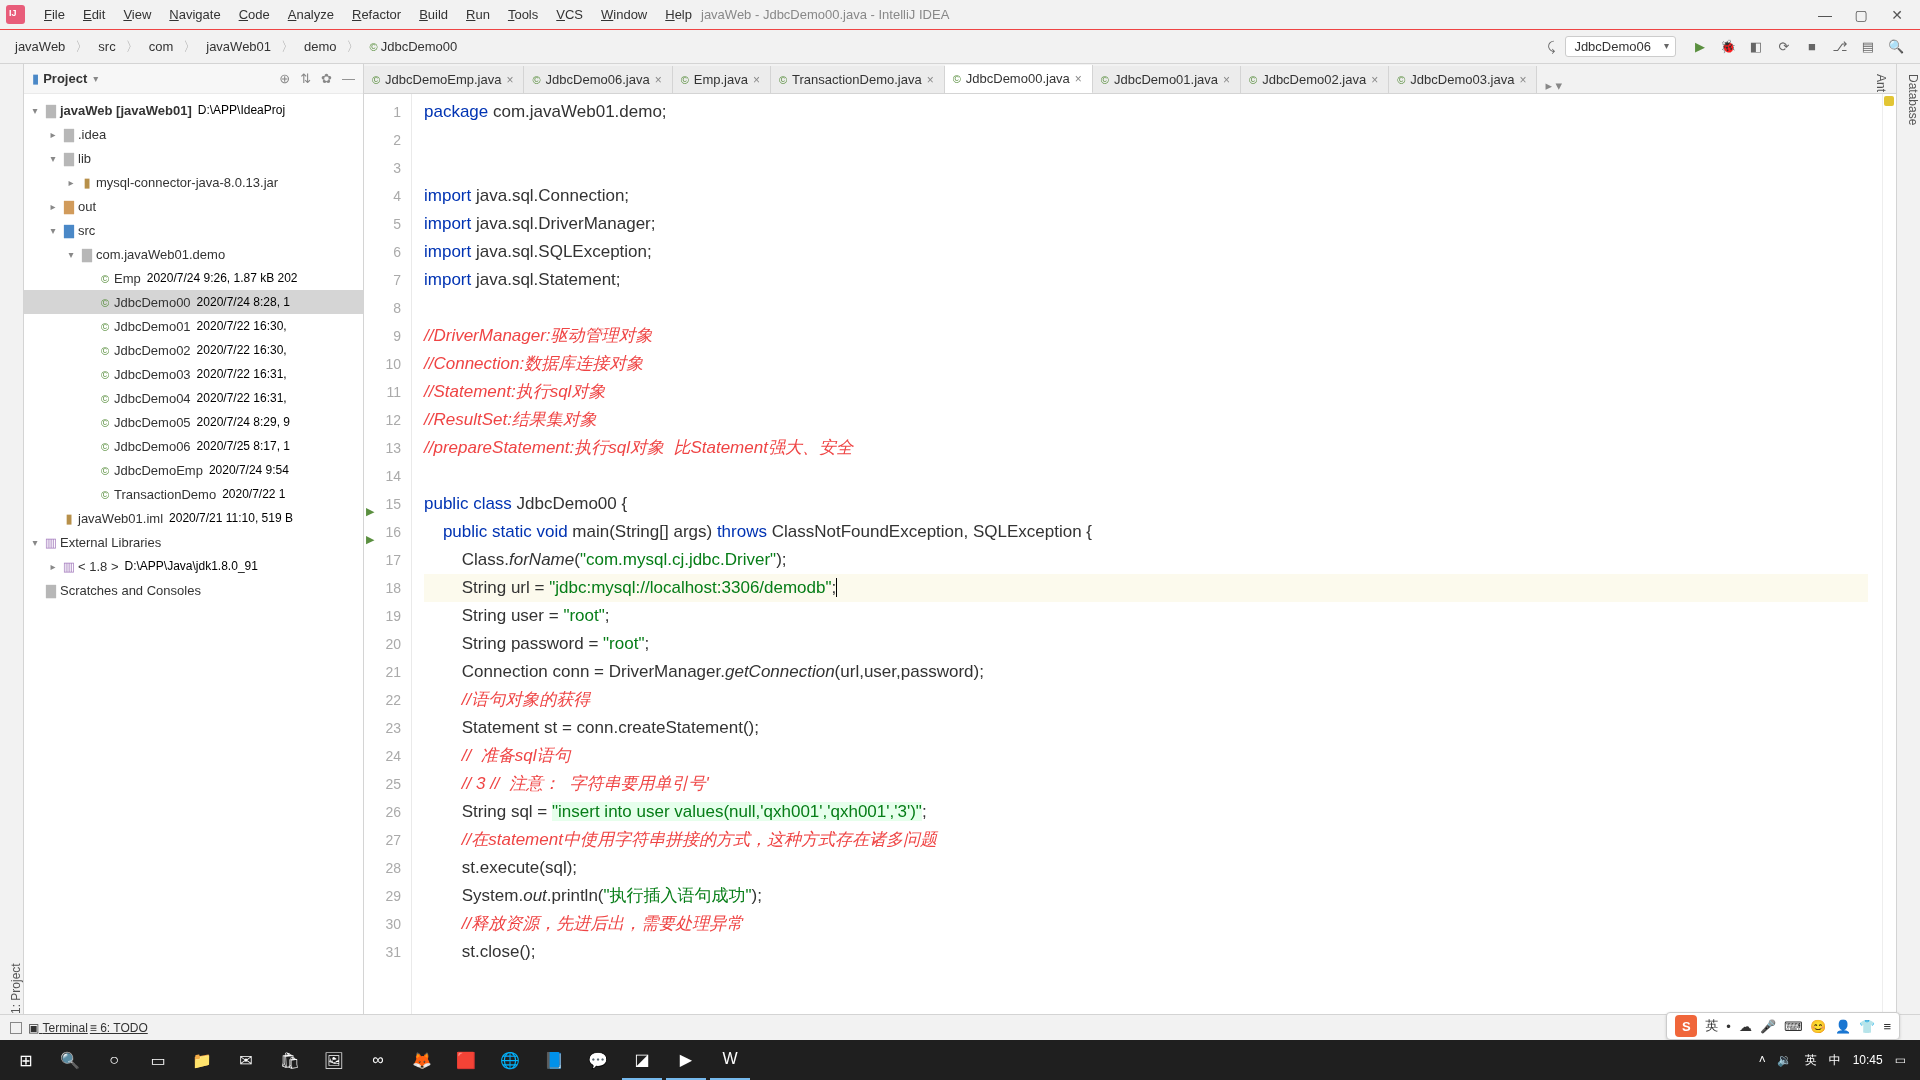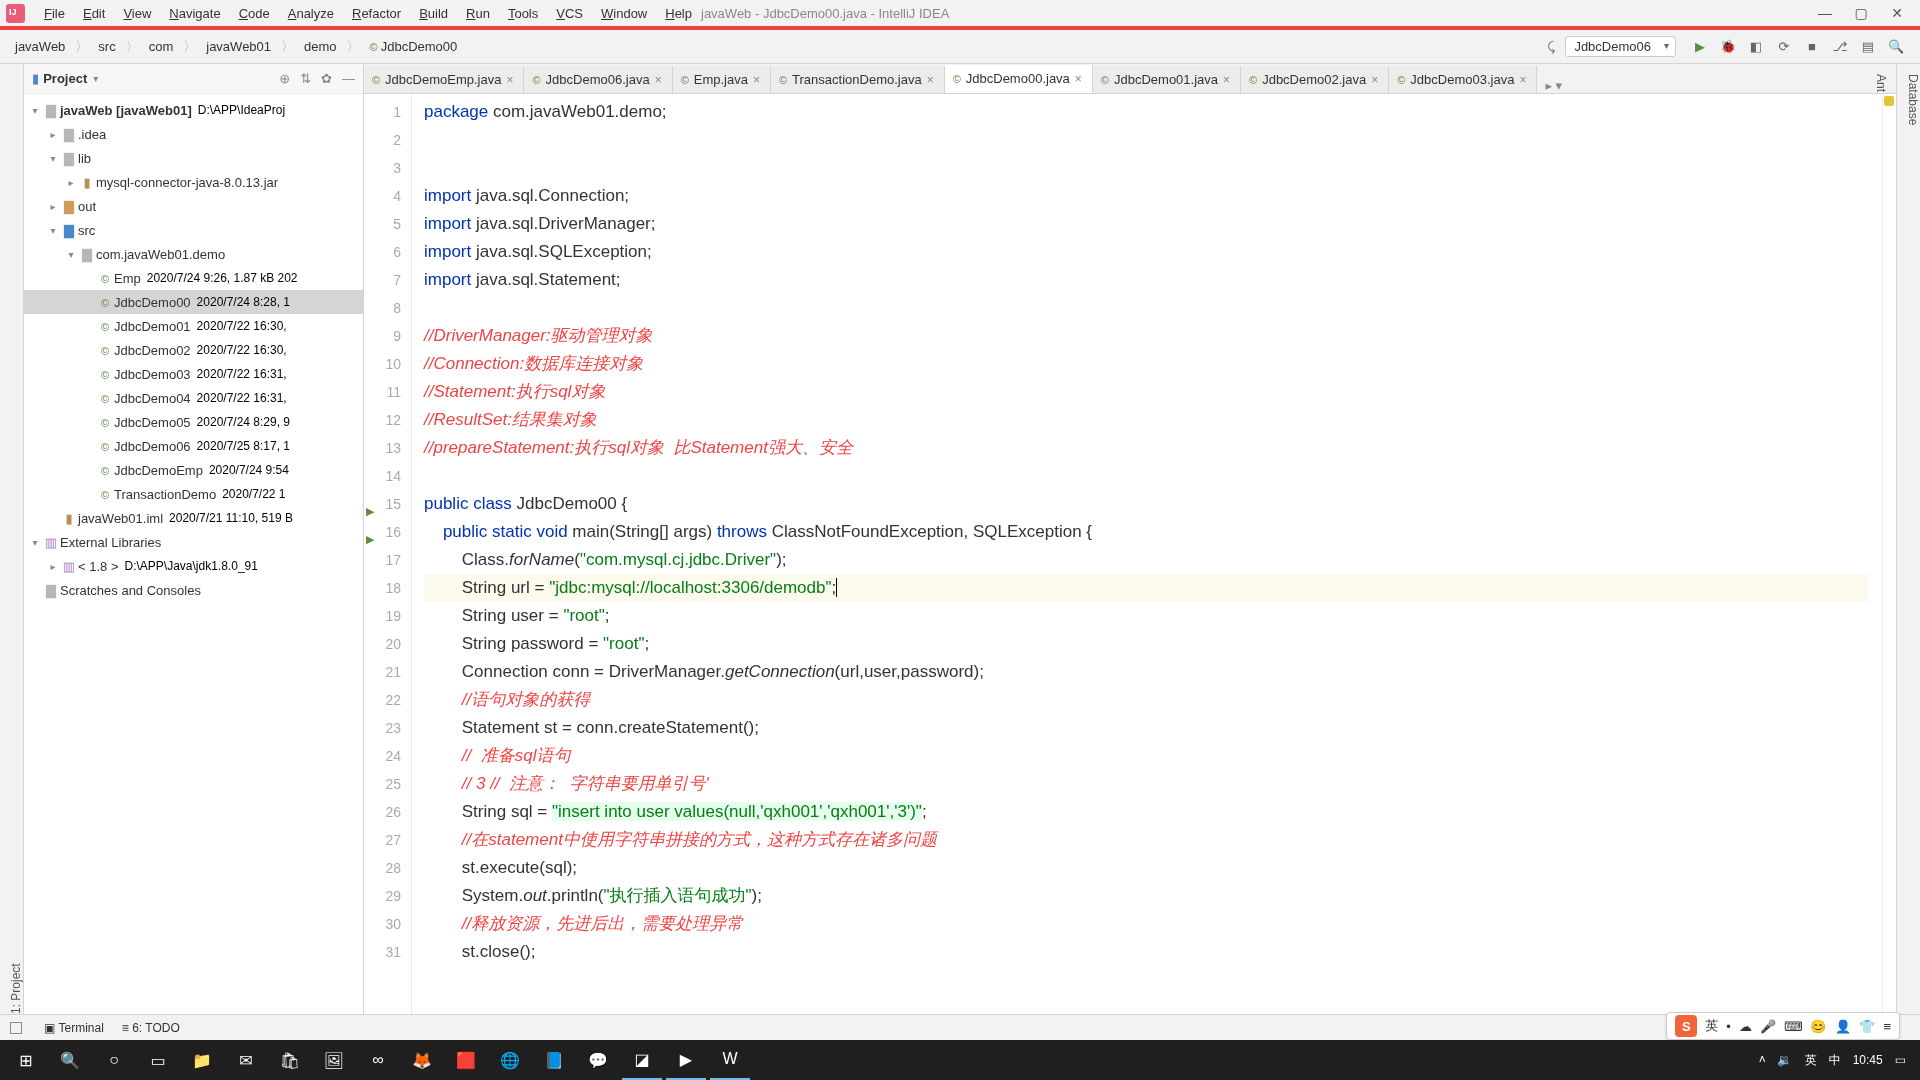--- a/index.html
+++ b/index.html
@@ -1,19 +1,19 @@
 <!DOCTYPE html>
 <html><head>
 <meta charset="utf-8">
 <style>
 * { margin:0; padding:0; box-sizing:border-box; font-family:"Segoe UI",Arial,sans-serif; }
 body { width:1920px; height:1080px; overflow:hidden; background:#fff; font-size:13px; color:#333; position:relative; }
 
 
-.menubar { height:30px; background:#f2f2f2; display:flex; align-items:center; padding:0 6px; border-bottom:4px solid #ef4444; }
+.menubar { height:30px; background:#f2f2f2; display:flex; align-items:center; padding:0 6px; border-bottom:1px solid #ef4444; }
 .menubar .logo { width:19px; height:19px; background:#e85d7a; border-radius:3px; margin-right:10px; position:relative; }
 .menubar .logo::after{content:"IJ";color:#fff;font-weight:bold;font-size:9px;position:absolute;top:3px;left:3px;}
 .menubar .item { padding:0 9px; cursor:default; }
 .menubar .item u { text-decoration:underline; }
 .menubar .title { flex:1; text-align:left; color:#888; }
 .winbtns { display:flex; gap:22px; padding-right:10px; }
 .winbtn { width:14px; height:14px; display:flex; align-items:center; justify-content:center; color:#555; font-size:14px;}
 
 
 .navbar { height:34px; background:#f2f2f2; display:flex; align-items:center; padding:0 10px; border-bottom:1px solid #d4d4d4; }
@@ -74,21 +74,21 @@
 .code .com{color:#ef4444;font-style:italic;}
 .code .it{font-style:italic;}
 .code .hl{background:#e6ffec;}
 .code .cursor{border-left:1px solid #000;animation:blink 1s steps(1) infinite;}
 .code .curline{position:absolute;left:0;right:14px;height:28px;background:#fcfaed;z-index:-1;}
 @keyframes blink{50%{opacity:0;}}
 .minimap{width:14px;background:#fff;border-left:1px solid #eee;position:relative;}
 .minimap .warn{position:absolute;top:2px;right:2px;width:10px;height:10px;background:#e2c534;border-radius:2px;}
 
 
-.bottombar{height:26px;background:#f2f2f2;border-top:1px solid #d4d4d4;display:flex;align-items:center;padding:0 10px;font-size:12px;gap:18px;}
+.bottombar{height:26px;background:#f2f2f2;border-top:1px solid #d4d4d4;display:flex;align-items:center;padding:0 10px;font-size:12px;gap:2px;text-decoration:underline;}
 .bottombar .sq{width:12px;height:12px;border:1px solid #888;margin-right:4px;}
 
 
 .statusbar{height:26px;background:#f2f2f2;border-top:1px solid #d4d4d4;display:flex;align-items:center;padding:0 10px;font-size:12px;color:#555;}
 .statusbar .sp{flex:1;}
 .statusbar .seg{padding:0 10px;}
 .statusbar .lock{color:#888;}
 
 
 .imebar{position:absolute;bottom:40px;right:20px;height:28px;background:#fff;border:1px solid #ccc;border-radius:4px;display:flex;align-items:center;gap:8px;padding:0 8px;box-shadow:0 1px 3px rgba(0,0,0,.15);}

